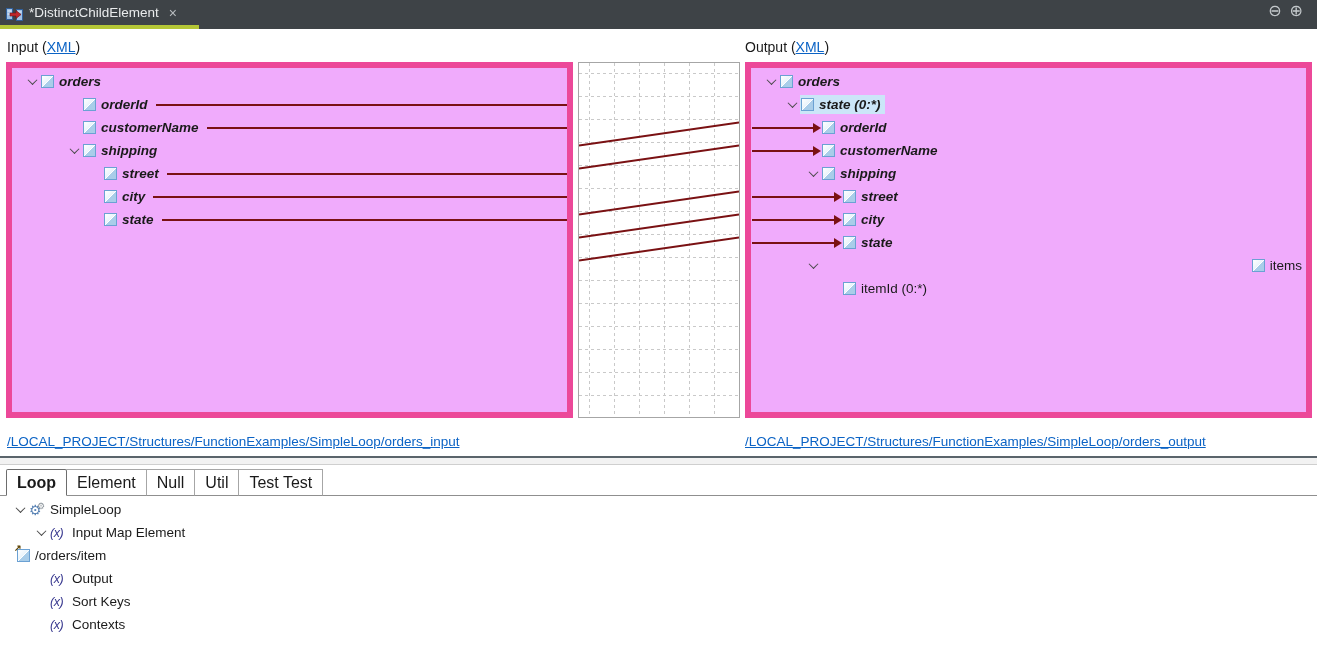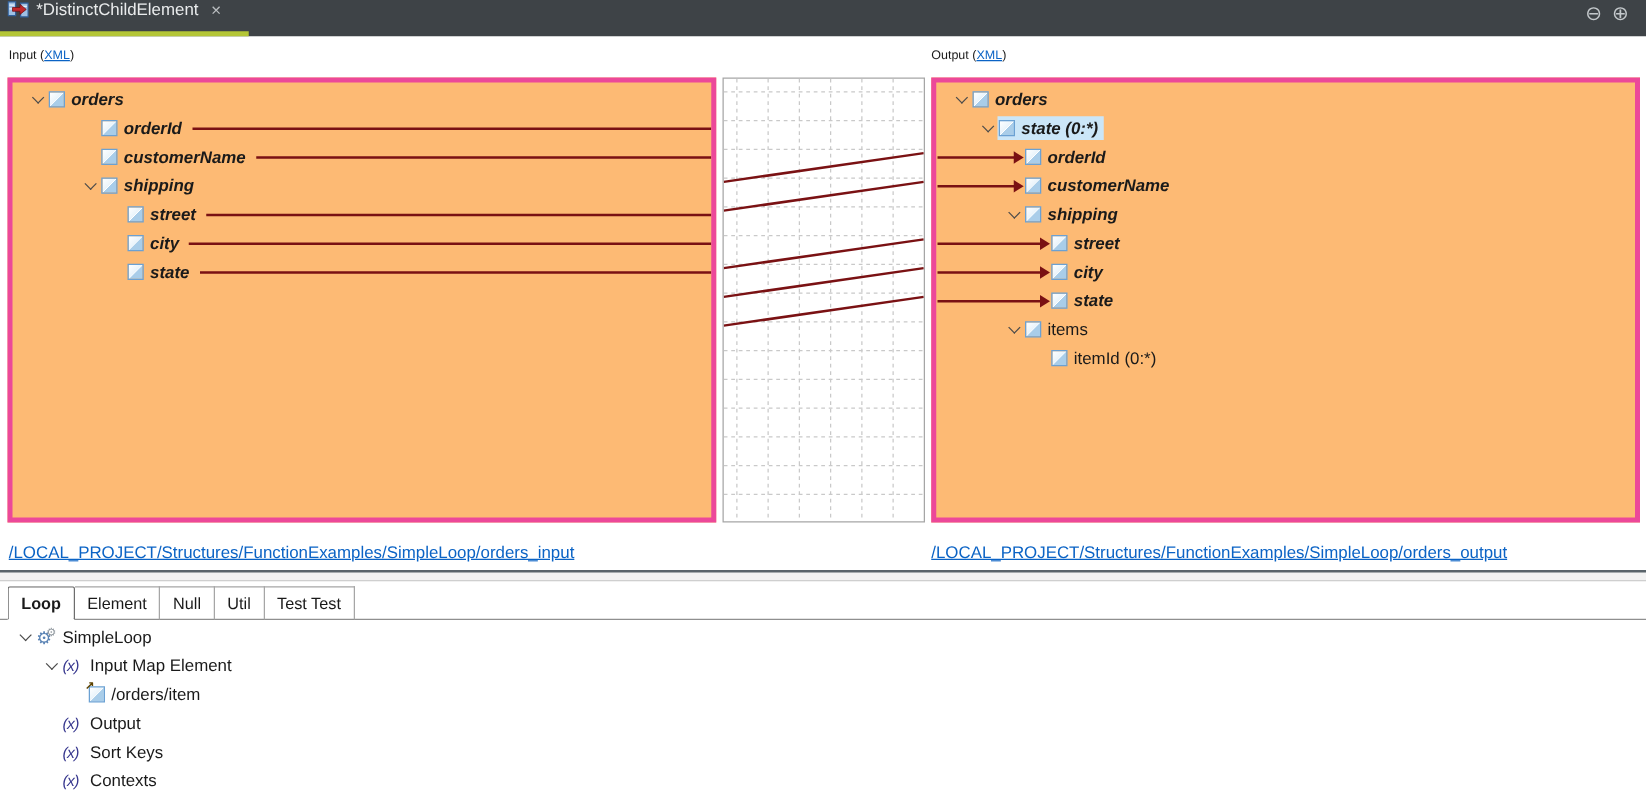--- a/index.html
+++ b/index.html
@@ -2,34 +2,34 @@
 <html><head>
 <meta charset="utf-8">
 <style>
   * { margin:0; padding:0; box-sizing:border-box; }
   html,body { width:1317px; height:649px; background:#fff; overflow:hidden;
               font-family:"Liberation Sans", sans-serif; color:#1a1a1a; }
 
   
   .topbar { position:absolute; top:0; left:0; width:1317px; height:29px; background:#3e4347; }
   .editor-tab { position:absolute; top:0; left:0; height:29px; width:199px; display:flex;
-                padding:0 6px; cursor:default; }
+                align-items:center; padding:0 6px; cursor:default; }
   .tab-underline { position:absolute; left:0; top:25px; width:199px; height:4px; background:#b4c636; }
   .editor-tab .title { color:#e9ebec; font-size:13.5px; margin:0 10px 4px 6px; white-space:nowrap; }
   .editor-tab .close { color:#b9bdc0; font-size:14px; margin-bottom:4px; cursor:pointer; }
   .win-ctrls { position:absolute; top:1px; right:6px; color:#c3c8cb; font-size:16px; letter-spacing:8px; }
   .win-ctrls span { cursor:pointer; }
 
   
-  .pane-header { position:absolute; top:39px; font-size:10px; }
+  .pane-header { position:absolute; top:39px; font-size:14px; }
   .xml-link, .path-link { color:#0b63c5; text-decoration:underline; cursor:pointer; }
 
   
   .map-area { position:absolute; top:62px; left:0; width:1317px; height:356px; }
-  .panel { position:absolute; top:0; height:356px; border:4px solid #ec4899; background:#fdba74;
+  .panel { position:absolute; top:0; height:356px; border:6px solid #ec4899; background:#f0abfc;
            padding-top:2px; overflow:hidden; }
   .panel.input  { left:6px;   width:567px; }
   .panel.output { left:745px; width:567px; }
   .canvas { position:absolute; top:0; left:578px; width:162px; height:356px; border:1px solid #a6a6a6;
             background:#fff; }
   .canvas svg { display:block; }
 
   
   .tree-row { display:flex; align-items:center; height:23px; position:relative;
               font-size:13.5px; white-space:nowrap; cursor:default; }
@@ -60,21 +60,21 @@
   .links-row .lnk-in  { position:absolute; left:7px; }
   .links-row .lnk-out { position:absolute; left:745px; }
 
   
   .sash { position:absolute; top:456px; left:0; width:1317px; height:9px; background:#f2f2f2;
           border-top:2px solid #5a646b; border-bottom:1px solid #cfcfcf; cursor:row-resize; }
 
   
   .tabstrip { position:absolute; top:469px; left:0; width:1317px; height:27px;
               border-bottom:1px solid #8f8f8f; display:flex; align-items:stretch; padding-left:6px; }
-  .btab { padding:0 10px; line-height:25px; font-size:13px; background:#fff; cursor:pointer;
+  .btab { padding:0 10px; line-height:25px; font-size:16px; background:#fff; cursor:pointer;
           border-top:1px solid #a6a6a6; border-right:1px solid #a6a6a6; margin-bottom:-1px;
           border-bottom:1px solid #8f8f8f; }
   .btab.active { font-weight:bold; border:1px solid #6d6d6d; border-bottom:1px solid #fff;
                  border-top-left-radius:2px; border-top-right-radius:2px; }
   .btab.first-inactive { border-left:none; }
 
   
   .bottom-tree { position:absolute; top:498px; left:0; width:1317px; }
 </style>
 </head>
@@ -258,21 +258,21 @@
         <span class="map-arrow" style="width: 83px;"></span>
       </div>
       <div class="tree-row" style="padding-left: 75px;">
         <span class="chev-box"></span>
         <span class="row-content">
           <span class="el-icon"></span>
           <span class="lab emph">state</span>
         </span>
         <span class="map-arrow" style="width: 83px;"></span>
       </div>
-      <div class="tree-row" style="padding-left: 54px;">
+      <div class="tree-row" style="padding-left: 54px; justify-content: space-between;">
         <span class="chev-box">
           <i class="chev"></i>
         </span>
         <span class="row-content">
           <span class="el-icon"></span>
           <span class="lab">items</span>
         </span>
       </div>
       <div class="tree-row" style="padding-left: 75px;">
         <span class="chev-box"></span>
@@ -311,21 +311,21 @@
     </div>
     <div class="tree-row" style="padding-left: 33px;">
       <span class="chev-box">
         <i class="chev"></i>
       </span>
       <span class="row-content">
         <span class="fx-icon">(x)</span>
         <span class="lab">Input Map Element</span>
       </span>
     </div>
-    <div class="tree-row" style="padding-left: 54px;">
+    <div class="tree-row" style="">
       <span class="chev-box"></span>
       <span class="row-content">
         <span class="el-icon ref"></span>
         <span class="lab">/orders/item</span>
       </span>
     </div>
     <div class="tree-row" style="padding-left: 33px;">
       <span class="chev-box"></span>
       <span class="row-content">
         <span class="fx-icon">(x)</span>

